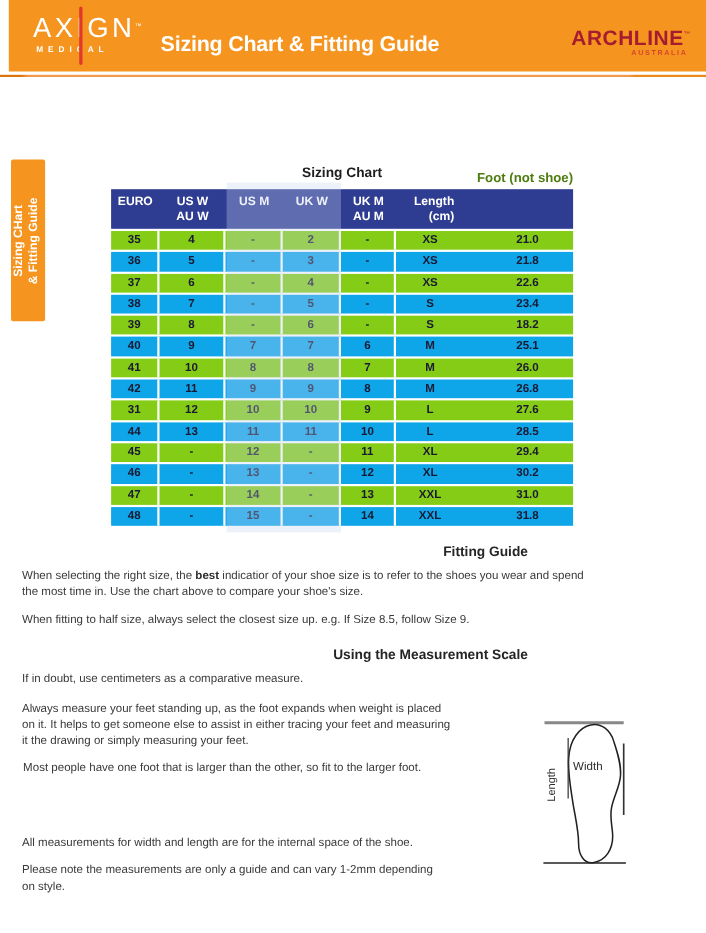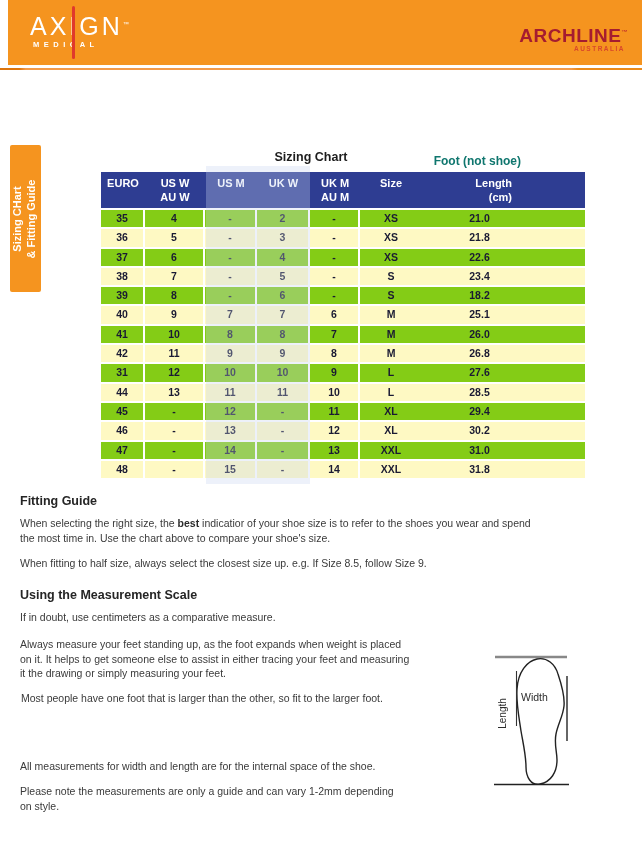--- a/index.html
+++ b/index.html
@@ -22,56 +22,57 @@
   .archline-tm{font-size:6px;vertical-align:top;position:relative;top:-3px;color:#C3342B;}
   .archline-sub{font-size:6.5px;font-weight:bold;letter-spacing:1.5px;color:#D9472B;margin-top:0;padding-right:3px;}
   
   .side-tab{position:absolute;left:10px;top:145px;width:31px;height:147px;background:#F5941F;border-radius:2px;}
   .side-tab-text{position:absolute;left:50%;top:50%;width:147px;height:30px;
     transform:translate(-50%,-50%) rotate(-90deg);text-align:center;color:#fff;
     font-weight:bold;font-size:11px;line-height:13.5px;white-space:nowrap;}
   
   .chart-title{position:absolute;left:101px;top:150px;width:420px;text-align:center;
     font-size:12.5px;font-weight:bold;color:#1d1d1d;}
-  .foot-note{position:absolute;right:121px;top:154px;font-size:12px;font-weight:bold;color:#0f766e;}
-  .table-wrap{position:absolute;left:101px;top:172px;width:484px;}
+  .foot-note{position:absolute;right:121px;top:154px;font-size:12px;font-weight:bold;color:#4d7c0f;}
+  .table-wrap{position:absolute;left:101px;top:172px;width:420px;}
   .thead-row,.trow{display:grid;grid-template-columns:44px 60px 52px 53px 50px 62px 99px;box-sizing:border-box;}
   .thead-row{background:#2E3D92;height:36px;color:#fff;}
   .hc{text-align:center;padding-top:4px;font-size:11px;font-weight:bold;line-height:14px;box-sizing:border-box;}
   .hc6{text-align:right;padding-right:9px;}
   .trow{height:17.3px;margin-top:2px;font-size:10.5px;font-weight:bold;color:#1a1a33;line-height:17.3px;}
   .trow.dark{background:#84cc16;}
-  .trow.light{background:#fef9c3;}
+  .trow.light{background:#0ea5e9;}
   .tcell{text-align:center;box-sizing:border-box;overflow:hidden;}
   .trow .c0,.trow .c1,.trow .c2,.trow .c3,.trow .c4{border-right:2px solid #fff;}
   .trow .c6{padding-left:16px;}
   .col-band{position:absolute;left:105px;top:-6px;width:104px;height:calc(100% + 12px);
     background:rgba(198,212,238,0.32);pointer-events:none;}
   
-  .sec-heading{position:absolute;left:20px;width:460px;text-align:left;
+  .sec-heading{position:absolute;left:20px;width:460px;text-align:right;
     font-size:12.5px;font-weight:bold;color:#252525;}
   .body-text{position:absolute;left:20px;margin:0;font-size:10.5px;line-height:14.6px;
     color:#3a3a3a;white-space:pre-line;}
   .body-text b{color:#2c2c2c;}
   
   .diagram{position:absolute;left:487px;top:650px;width:110px;height:140px;}
   .diagram svg{position:absolute;left:0;top:0;}
   .width-label{position:absolute;left:521px;top:691px;font-size:10.5px;color:#2c2c2c;}
   .length-label{position:absolute;left:478px;top:707px;width:50px;height:13px;text-align:center;
     transform:rotate(-90deg);font-size:10px;color:#2c2c2c;}
 </style>
 </head>
 <body>
 
 <div class="header">
   <div class="axign">
     <div class="axign-word"><span>AXIGN</span><span class="axign-tm">™</span></div>
     <div class="axign-sub">MEDICAL</div>
     <div class="axign-line"></div>
   </div>
+  <div class="page-title">Sizing Chart &amp; Fitting Guide</div>
   <div class="archline">
     <div class="archline-word"><span>ARCHLINE</span><span class="archline-tm">™</span></div>
     <div class="archline-sub">AUSTRALIA</div>
   </div>
 </div>
 <div class="header-rule"></div>
 
 <div class="side-tab">
   <div class="side-tab-text">
     <div>Sizing CHart</div>
@@ -96,24 +97,20 @@
         <div>US M</div>
         <div></div>
       </div>
     <div class="hc hc3">
         <div>UK W</div>
         <div></div>
       </div>
     <div class="hc hc4">
         <div>UK M</div>
         <div>AU M</div>
-      </div>
-    <div class="hc hc5">
-        <div>Size</div>
-        <div></div>
       </div>
     <div class="hc hc6">
         <div>Length</div>
         <div>(cm)</div>
       </div>
   </div>
   <div>
       <div class="trow dark">
         <div class="tcell c0">35</div>
         <div class="tcell c1">4</div>

